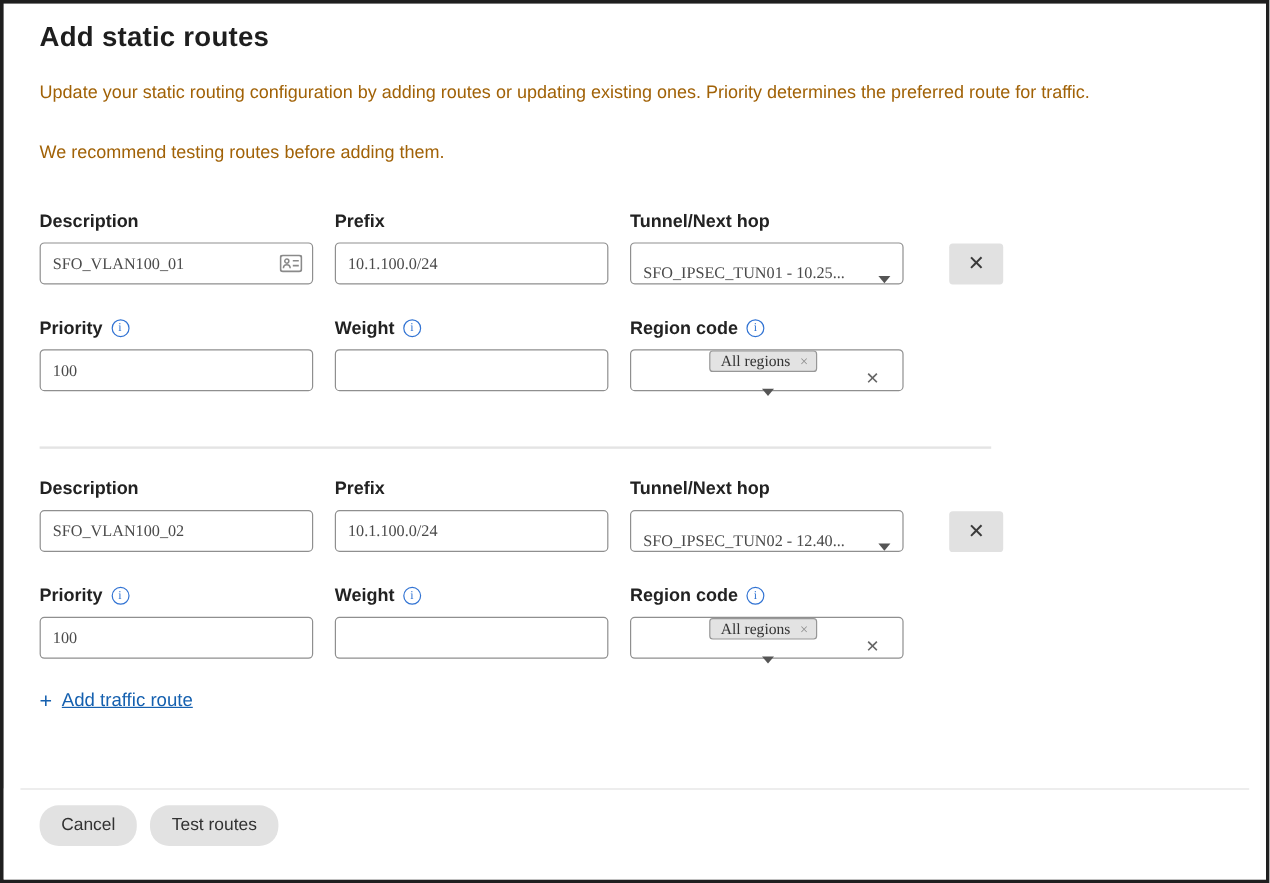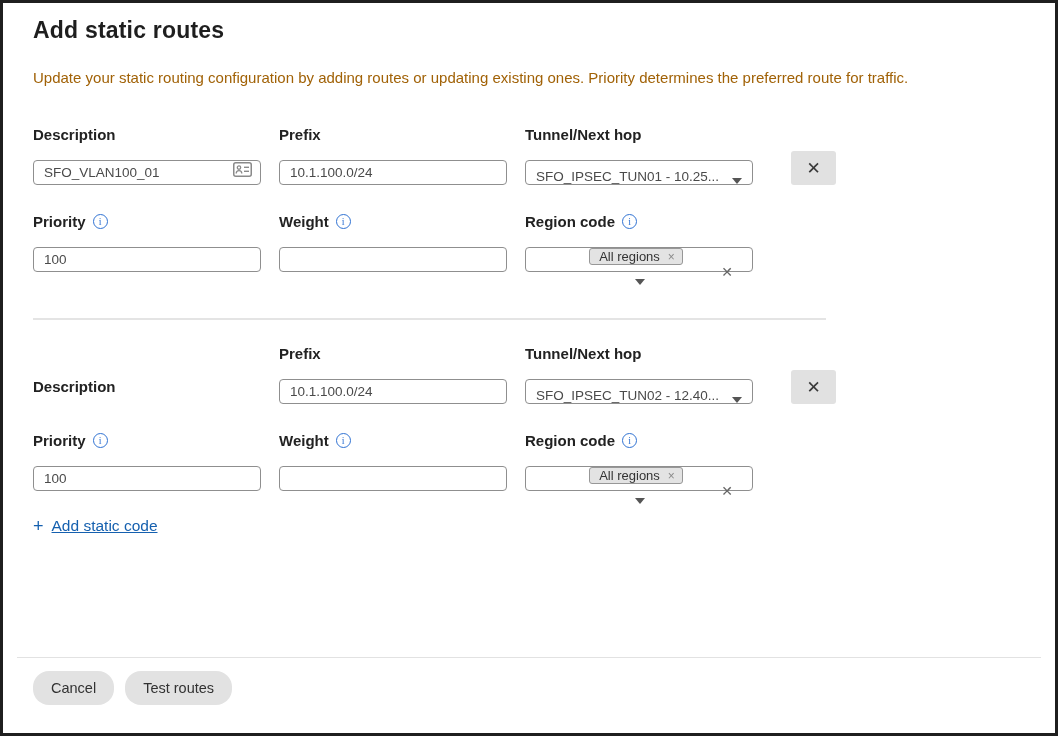--- a/index.html
+++ b/index.html
@@ -66,29 +66,28 @@
     font-size: 10px;
     font-weight: 400;
     font-family: "Liberation Serif", serif;
     display: inline-flex;
     align-items: center;
     justify-content: center;
     line-height: 1;
     flex: 0 0 auto;
   }
   .text-input, .select-box, .multiselect-box {
-    height: 25px;
+    height: 35px;
     width: 228px;
     border: 1px solid #8f8f8f;
     border-radius: 4px;
     background: #ffffff;
     font-size: 13.5px;
     color: #4a4a4a;
-    font-family: Liberation Sans, sans-serif;
-    margin-top: 8px;
+    font-family: Liberation Serif, serif;
   }
   .text-input { padding: 0 10px; outline: none; }
   .input-wrap { position: relative; width: 228px; }
   .input-wrap .text-input { width: 100%; padding-right: 34px; }
   .card-icon {
     position: absolute;
     right: 9px;
     top: 10px;
     width: 19px;
     height: 15px;
@@ -212,20 +211,21 @@
   .btn.primary { background: #1670f0; color: #ffffff; padding: 0 20px; }
 </style>
 </head>
 <body>
 
 <div class="window">
   <div class="content">
 
     <h1 class="page-title">Add static routes</h1>
     <p class="intro first">Update your static routing configuration by adding routes or updating existing ones. Priority determines the preferred route for traffic.</p>
+    <p class="intro second">We recommend testing routes before adding them.</p>
 
     <div class="route-block block1">
       <div class="row labels-top">
         <div class="field">
           <span class="field-label">Description</span>
           <span class="input-wrap">
             <input class="text-input" type="text" value="SFO_VLAN100_01" style="">
             <svg class="card-icon" viewBox="0 0 19 15" fill="none" xmlns="http://www.w3.org/2000/svg">
               <rect x="0.75" y="0.75" width="17.5" height="13.5" rx="2" stroke="#8a8a8a" stroke-width="1.5"></rect>
               <circle cx="6" cy="5.6" r="1.7" stroke="#8a8a8a" stroke-width="1.3"></circle>
@@ -280,20 +280,21 @@
         </div>
       </div>
     </div>
 
     <hr class="route-divider">
 
     <div class="route-block block2">
       <div class="row labels-top">
         <div class="field">
           <span class="field-label">Description</span>
+          <input class="text-input" type="text" value="SFO_VLAN100_02" style="">
         </div>
         <div class="field">
           <span class="field-label">Prefix</span>
           <input class="text-input" type="text" value="10.1.100.0/24" style="">
         </div>
         <div class="field">
           <span class="field-label">Tunnel/Next hop</span>
           <div class="select-box">
             <span class="select-value">SFO_IPSEC_TUN02 - 12.40...</span>
             <span class="caret"></span>
@@ -329,21 +330,21 @@
             </span>
             <span class="ms-clear">✕</span>
             <span class="caret"></span>
           </div>
         </div>
       </div>
     </div>
 
     <div class="add-link-row">
       <span class="plus-glyph">+</span>
-      <a class="add-link">Add static code</a>
+      <a class="add-link">Add traffic route</a>
     </div>
 
   </div>
 
   <div class="footer">
     <hr class="footer-divider">
     <div class="footer-buttons">
       <button class="btn gray">Cancel</button>
       <button class="btn gray">Test routes</button>
     </div>

